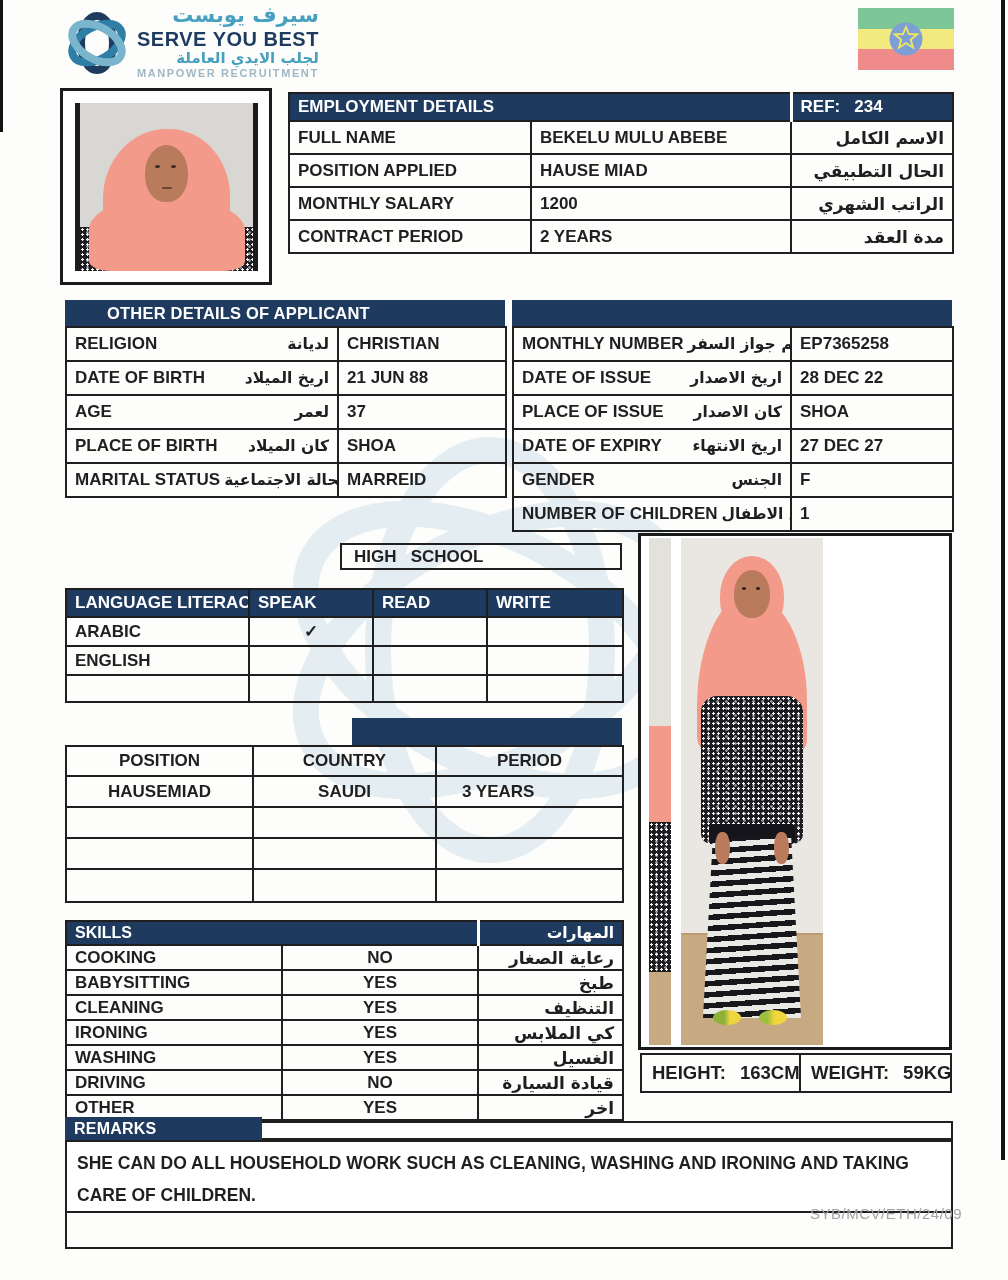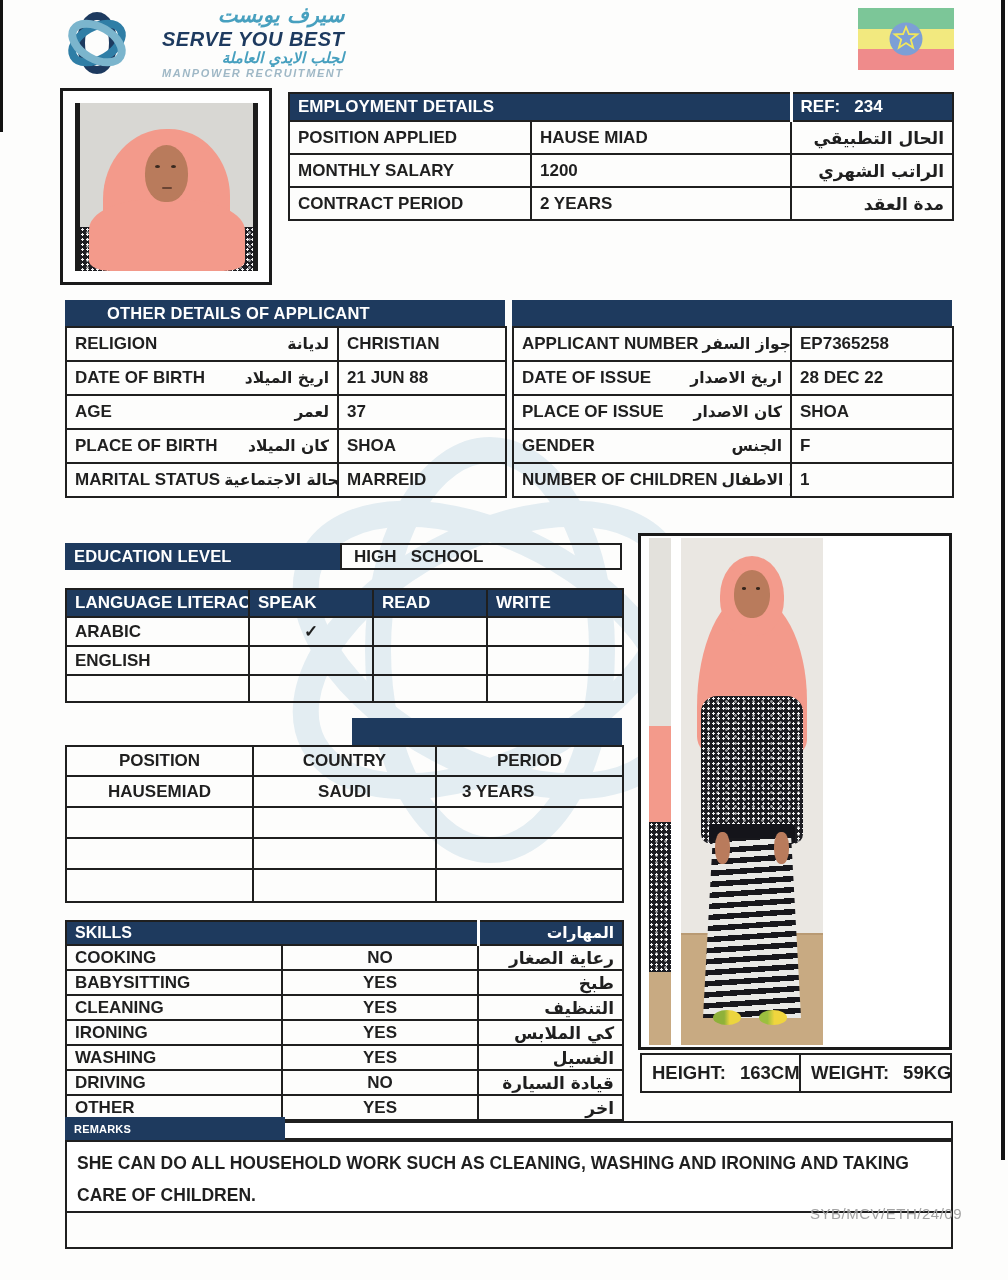--- a/index.html
+++ b/index.html
@@ -32,21 +32,21 @@
     padding:1px 8px;overflow:hidden;white-space:nowrap;background:transparent;
     vertical-align:middle;
   }
   table.doc td.dark{background:var(--navy);color:#fff;}
   td.c{text-align:center;}
   td.r{text-align:right;}
   .ar{font-family:"DejaVu Sans","Liberation Sans",sans-serif;direction:rtl;}
   .lblrow{display:flex;justify-content:space-between;align-items:center;gap:4px;}
   .lblrow .ar{font-size:15.5px;}
   
-  .logo-wrap{display:flex;align-items:flex-start;gap:28px;font-style:italic;}
+  .logo-wrap{display:flex;align-items:flex-start;gap:3px;}
   .logo-text{display:flex;flex-direction:column;line-height:1.12;}
   .logo-ar1{color:var(--teal);font-weight:700;font-size:21px;}
   .logo-en{color:#1d3a5f;font-weight:700;font-size:20px;letter-spacing:.5px;}
   .logo-ar2{color:var(--teal);font-weight:700;font-size:15px;}
   .logo-sub{color:var(--steel);font-weight:700;font-size:11px;letter-spacing:1.6px;}
   
   .speckle{
     background-color:#1d1d22;
     background-image:
       radial-gradient(circle,rgba(255,255,255,.95) 1px,transparent 1.4px),
@@ -130,20 +130,25 @@
       </colgroup>
     <tbody>
         <tr style="height:28px;">
       <td class="dark" colspan="2">EMPLOYMENT DETAILS</td>
       <td class="dark" style="border-left:3px solid #fff;">
         <span>REF:</span>&nbsp;&nbsp;
         <span>234</span>
       </td>
     </tr>
     <tr style="height:33px;">
+      <td>FULL NAME</td>
+      <td>BEKELU MULU ABEBE</td>
+      <td class="ar r">الاسم الكامل</td>
+    </tr>
+    <tr style="height:33px;">
       <td>POSITION APPLIED</td>
       <td>HAUSE MIAD</td>
       <td class="ar r">الحال التطبيقي</td>
     </tr>
     <tr style="height:33px;padding-left:8px;">
       <td>MONTHLY SALARY</td>
       <td>1200</td>
       <td class="ar r">الراتب الشهري</td>
     </tr>
     <tr style="height:33px;">
@@ -215,21 +220,21 @@
 
   <table class="doc" style="left:512px;top:326px;width:440px;">
     <colgroup>
         <col style="width:278px">
         <col style="width:162px">
       </colgroup>
     <tbody>
         <tr style="height:34px;">
           <td>
             <div class="lblrow">
-              <span>APPLICANT NUMBER</span>
+              <span>MONTHLY NUMBER</span>
               <span class="ar">رقم جواز السفر</span>
             </div>
           </td>
           <td>EP7365258</td>
         </tr>
     <tr style="height:34px;">
           <td>
             <div class="lblrow">
               <span>DATE OF ISSUE</span>
               <span class="ar">اريخ الاصدار</span>
@@ -242,41 +247,47 @@
             <div class="lblrow">
               <span>PLACE OF ISSUE</span>
               <span class="ar">كان الاصدار</span>
             </div>
           </td>
           <td>SHOA</td>
         </tr>
     <tr style="height:34px;">
           <td>
             <div class="lblrow">
+              <span>DATE OF EXPIRY</span>
+              <span class="ar">اريخ الانتهاء</span>
+            </div>
+          </td>
+          <td>27 DEC 27</td>
+        </tr>
+    <tr style="height:34px;">
+          <td>
+            <div class="lblrow">
               <span>GENDER</span>
               <span class="ar">الجنس</span>
             </div>
           </td>
           <td>F</td>
         </tr>
     <tr style="height:34px;">
           <td>
             <div class="lblrow">
               <span>NUMBER OF CHILDREN</span>
               <span class="ar">عدد الاطفال</span>
             </div>
           </td>
           <td>1</td>
         </tr>
   </tbody>
     </table>
 
-  <div class="abs bar" style="left:65px;top:543px;width:275px;height:27px;">
-    <span>EDUCATION LEVEL</span>
-  </div>
   <div class="abs pre" style="left:340px;top:543px;width:282px;height:27px;border:2px solid var(--ink);font-weight:700;font-size:17px;display:flex;align-items:center;padding:0 12px;">HIGH   SCHOOL</div>
 
   <table class="doc" style="left:65px;top:588px;width:557px;">
     <colgroup>
         <col style="width:183px">
         <col style="width:124px">
         <col style="width:114px">
         <col style="width:136px">
       </colgroup>
     <tbody>
@@ -423,21 +434,21 @@
       <span>HEIGHT:</span>
       <span>163CM</span>
     </div>
     <div class="hwcell" style="width:151px;border-left:none;">
       <span>WEIGHT:</span>
       <span>59KG</span>
     </div>
   </div>
 
   <div class="abs" style="left:230px;top:1121px;width:723px;height:19px;border:2px solid var(--ink);background:#fff;"></div>
-  <div class="abs bar" style="left:65px;top:1117px;width:220px;height:23px;font-size:11px;">
+  <div class="abs bar" style="left:65px;top:1117px;width:197px;height:23px;font-size:16px;">
     <span>REMARKS</span>
   </div>
   <div class="abs remarks-text" style="left:65px;top:1140px;width:888px;height:73px;border:2px solid var(--ink);background:#fff;">SHE CAN DO ALL HOUSEHOLD WORK SUCH AS CLEANING, WASHING AND IRONING AND TAKING CARE OF CHILDREN.</div>
   <div class="abs" style="left:65px;top:1211px;width:888px;height:38px;border:2px solid var(--ink);border-top:none;background:transparent;"></div>
 
   <div class="abs footer-code" style="right:46px;top:1205px;">SYB/MCV/ETH/24/09</div>
 
 </div>
 
 </body></html>

